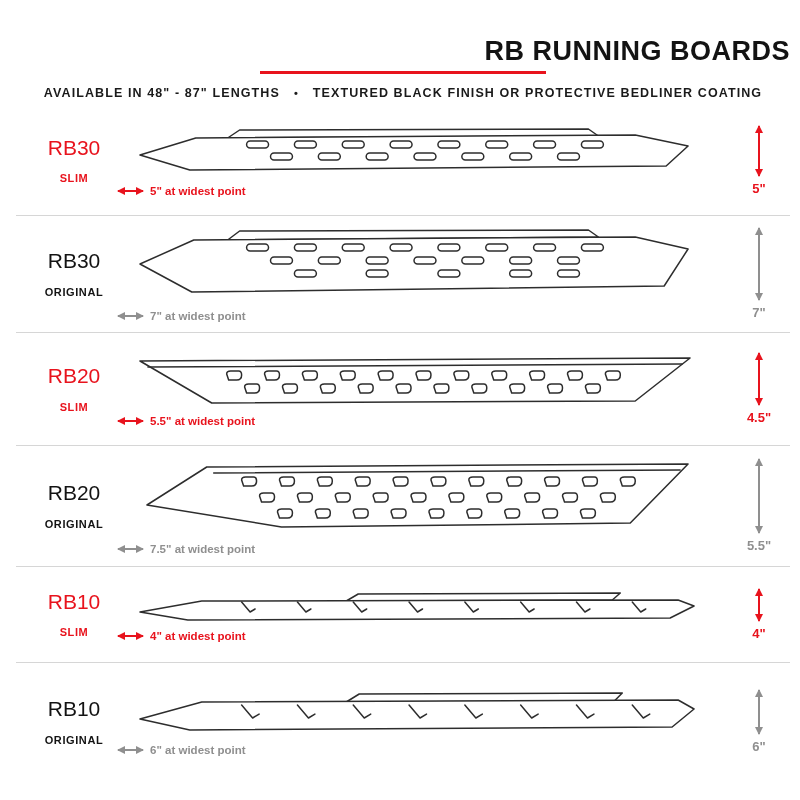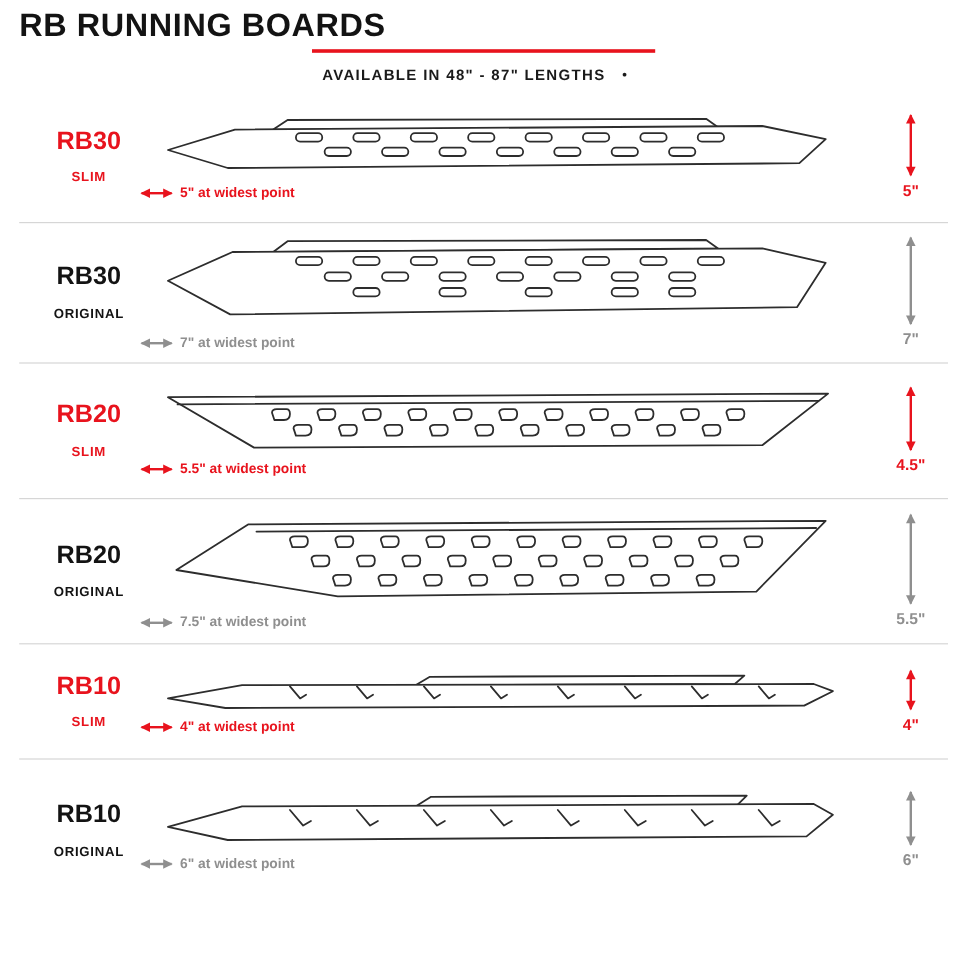--- a/index.html
+++ b/index.html
@@ -10,21 +10,21 @@
   *{box-sizing:border-box;margin:0;padding:0;}
   html,body{width:800px;background:#fff;}
   body{
     font-family:"Liberation Sans", sans-serif;
     color:var(--ink);
     width:800px;height:800px;overflow:hidden;
   }
   .page{width:800px;height:800px;padding:0 10px 0 16px;}
 
   
-  header{padding-top:6px;text-align:left;}
+  header{padding-top:36px;text-align:right;}
   .title{
     font-size:27px;font-weight:bold;letter-spacing:.5px;color:var(--ink);
   }
   .title-underline{
     width:286px;height:3px;background:var(--accent);margin:4px auto 12px;
   }
   .subtitle{
     font-size:12.5px;font-weight:bold;letter-spacing:1.1px;color:#1a1a1a;
     display:flex;justify-content:center;align-items:center;
   }
@@ -37,21 +37,21 @@
     border-bottom:1px solid #d6d6d6;
   }
   .row:last-child{border-bottom:none;}
   .row.slim{--mcol:var(--accent);--lcol:var(--accent);}
   .row.original{--mcol:#8f8f8f;--lcol:var(--ink);}
 
   .r1{height:110px;} .r2{height:117px;} .r3{height:113px;}
   .r4{height:121px;} .r5{height:96px;}  .r6{height:118px;}
 
   .label-col{width:116px;flex:0 0 116px;text-align:center;color:var(--lcol);}
-  .model{font-size:21px;font-weight:bold;line-height:1.05;}
+  .model{font-size:21px;font-weight:normal;line-height:1.05;}
   .variant{font-size:11px;font-weight:bold;letter-spacing:.6px;margin-top:13px;}
 
   .board-col{flex:1 1 auto;display:flex;flex-direction:column;align-items:flex-start;}
   svg.board{display:block;width:578px;}
 
   .width-measure{
     display:flex;align-items:center;gap:7px;
     margin-top:6px;margin-left:-14px;
     color:var(--mcol);font-size:11.5px;font-weight:bold;
   }
@@ -87,20 +87,21 @@
 <body>
 
 <div class="page">
 
   <header>
     <h1 class="title">RB RUNNING BOARDS</h1>
     <div class="title-underline"></div>
     <div class="subtitle">
       <span>AVAILABLE IN 48" - 87" LENGTHS</span>
       <span class="bullet">•</span>
+      <span>TEXTURED BLACK FINISH OR PROTECTIVE BEDLINER COATING</span>
     </div>
   </header>
 
   <main class="rows">
 
     <section class="row slim r1">
       <div class="label-col">
         <div class="model">RB30</div>
         <div class="variant">SLIM</div>
       </div>

